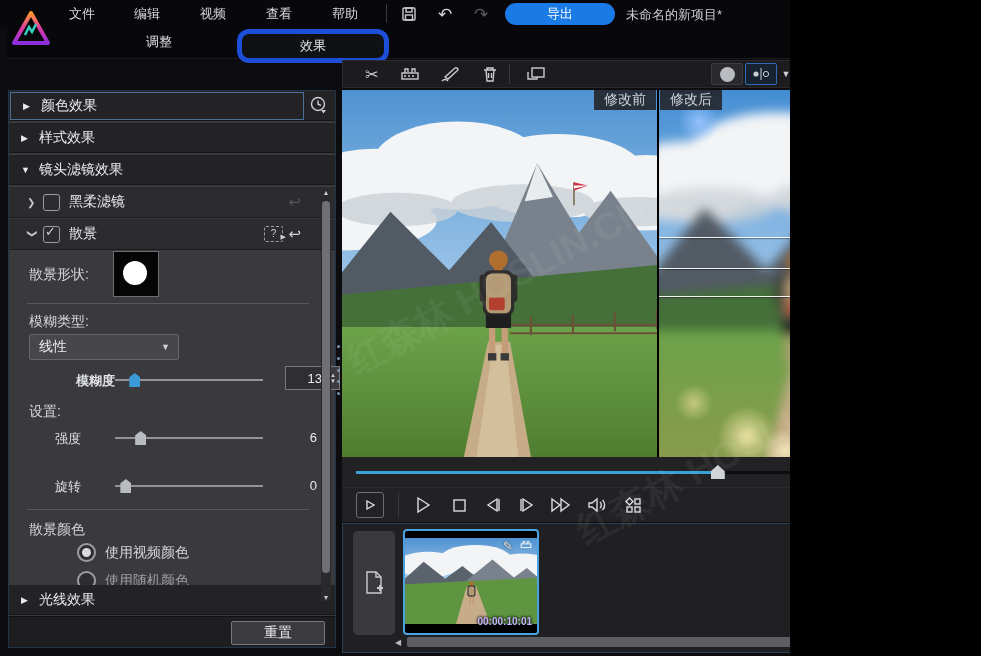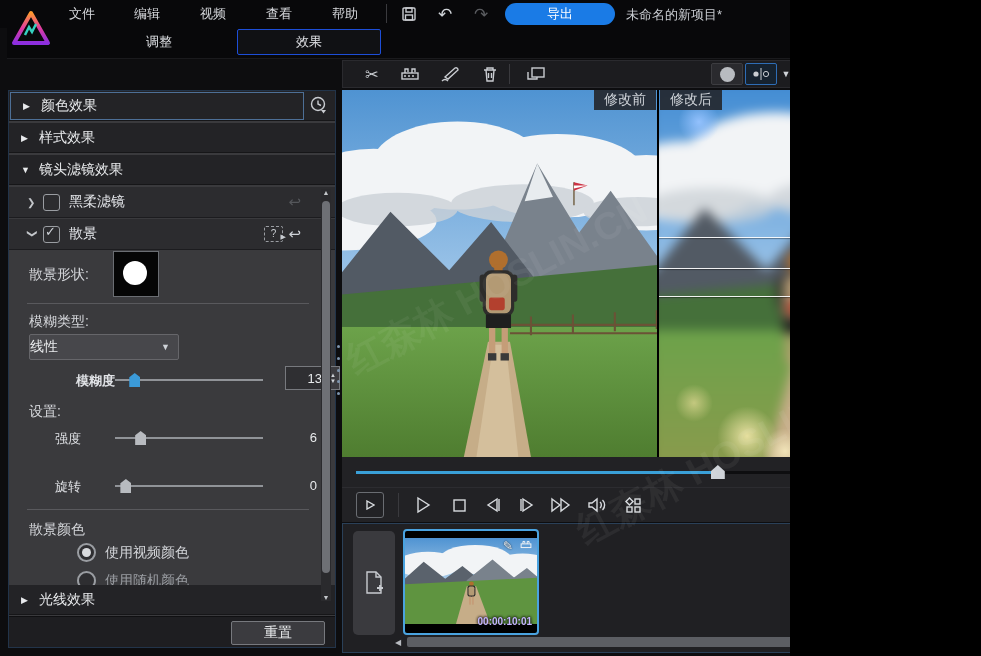--- a/index.html
+++ b/index.html
@@ -17,21 +17,21 @@
       display:flex;align-items:center;justify-content:center;color:#fff;font-size:13px;}
   .proj-title{position:absolute;left:626px;top:6px;color:#c9ccd1;}
   .bell{position:absolute;left:810px;top:4px;width:20px;height:20px;border-radius:50%;display:flex;align-items:center;justify-content:center;}
   .gear{position:absolute;left:844px;top:3px;font-size:16px;color:#cfd3d8;}
   .help-q{position:absolute;left:873px;top:5px;font-size:14px;color:#cfd3d8;}
   .winbtn{position:absolute;top:6px;width:22px;height:16px;display:flex;align-items:center;justify-content:center;color:#cfd3d8;}
   
   .tabrow{position:absolute;left:0;top:28px;right:0;height:30px;background:#08080a;border-bottom:1px solid #1a1a1d;margin-left:7px;}
   .tab{position:absolute;top:2px;height:24px;display:flex;align-items:center;justify-content:center;color:#dfe1e5;}
   .tab.adjust{left:112px;width:80px;}
-  .tab.effects{left:230px;top:1px;width:142px;height:24px;border:1px solid #1d4ed8;border-radius:2px;background:#101114;text-align:right;}
+  .tab.effects{left:230px;top:1px;width:142px;height:24px;border:5px solid #1d4ed8;border-radius:12px;background:#101114;text-align:right;}
   
   .left-panel{position:absolute;left:8px;top:90px;width:328px;height:558px;background:#3a3a3d;border:1px solid #22344a;box-sizing:border-box;}
   .sec-hdr{position:absolute;left:0;width:326px;height:30px;background:#232326;display:flex;align-items:center;box-sizing:border-box;border-bottom:1px solid #161618;}
   .sec-hdr .tri{width:10px;margin:0 8px 0 12px;font-size:9px;color:#e8eaec;}
   .sec-hdr .lbl{font-size:14px;color:#e8eaec;}
   .hdr-focus{border:1px solid #4d6f96;width:292px;}
   .clock-ic{position:absolute;right:6px;top:4px;}
   .sub-row{position:absolute;left:0;width:326px;height:31px;background:#2c2c2f;display:flex;align-items:center;border-bottom:1px solid #1c1c1f;box-sizing:border-box;}
   .sub-row .chev{width:10px;margin:0 6px 0 18px;color:#c4c7cb;font-size:10px;}
   .cbx{width:15px;height:15px;border:1px solid #9a9da2;border-radius:3px;margin-right:9px;background:#2c2c2f;position:relative;}
@@ -39,21 +39,21 @@
   .sub-row .lbl{font-size:14px;color:#e4e6ea;}
   .row-ic{position:absolute;font-size:15px;color:#cfd3d8;}
   .row-ic.dim{color:#55575b;}
   .helpbox{position:absolute;right:52px;top:7px;width:17px;height:14px;border:1px dashed #9a9da2;border-radius:2px;color:#c8ccd1;font-size:10px;text-align:center;line-height:14px;}
   .helpbox i{position:absolute;right:-4px;bottom:-3px;font-style:normal;font-size:7px;}
   .pnl-label{position:absolute;color:#d4d6da;font-size:14px;}
   .shape-swatch{position:absolute;left:104px;top:160px;width:44px;height:44px;background:#050505;border:1px solid #6a6d72;}
   .shape-swatch .dot{position:absolute;left:9px;top:9px;width:24px;height:24px;border-radius:50%;background:#fff;}
   .divline{position:absolute;left:18px;width:282px;height:1px;background:#59595d;}
   .dropdown{position:absolute;left:20px;width:150px;height:26px;background:#47474b;border:1px solid #66666a;border-radius:2px;display:flex;align-items:center;box-sizing:border-box;}
-  .dropdown .val{flex:1;font-size:14px;color:#e8eaec;}
+  .dropdown .val{flex:1;padding-left:9px;font-size:14px;color:#e8eaec;}
   .dropdown .dd{padding-right:8px;font-size:9px;color:#cfd3d8;}
   .slider-row{position:absolute;height:18px;}
   .slider-row .slbl{position:absolute;right:248px;top:1px;color:#dfe1e5;font-size:13px;white-space:nowrap;}
   .track{position:absolute;left:86px;top:8px;width:148px;height:2px;background:#909398;}
   .track .handle{position:absolute;top:-6px;width:11px;height:14px;margin-left:-5px;background:#b8bbc0;
       clip-path:polygon(50% 0,100% 30%,100% 100%,0 100%,0 30%);}
   .track .handle.blue{background:#3b9ad8;}
   .sval{position:absolute;top:1px;color:#e8eaec;font-size:13px;text-align:right;width:30px;}
   .spinbox{position:absolute;left:256px;top:-5px;width:42px;height:24px;border:1px solid #77797e;background:#2f2f32;color:#e8eaec;
       display:flex;align-items:center;justify-content:flex-end;padding-right:4px;box-sizing:border-box;font-size:13px;}

